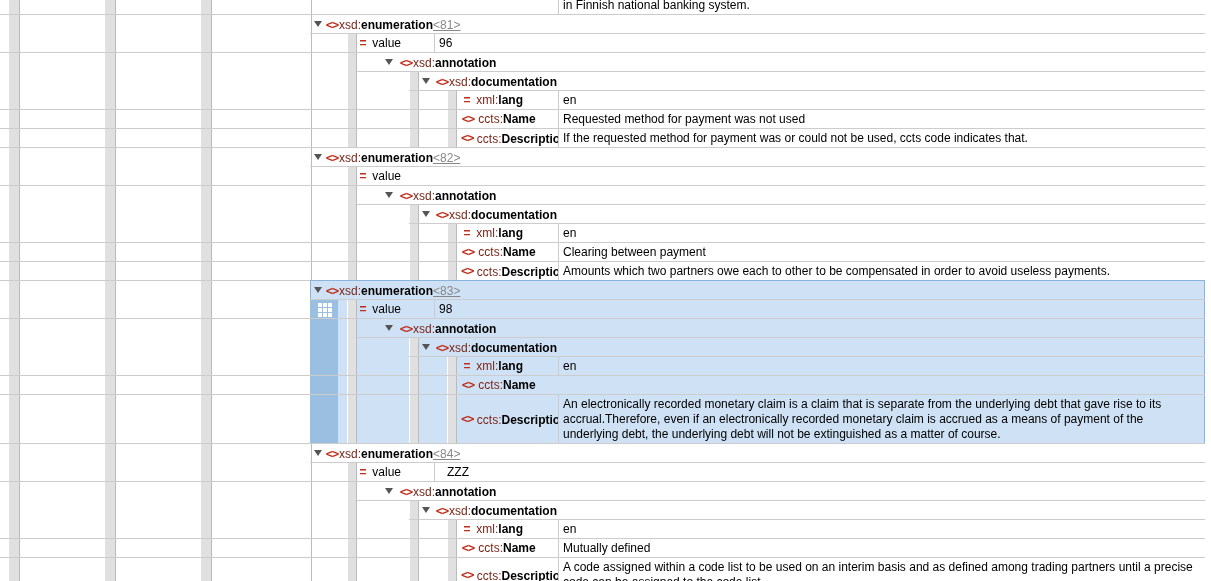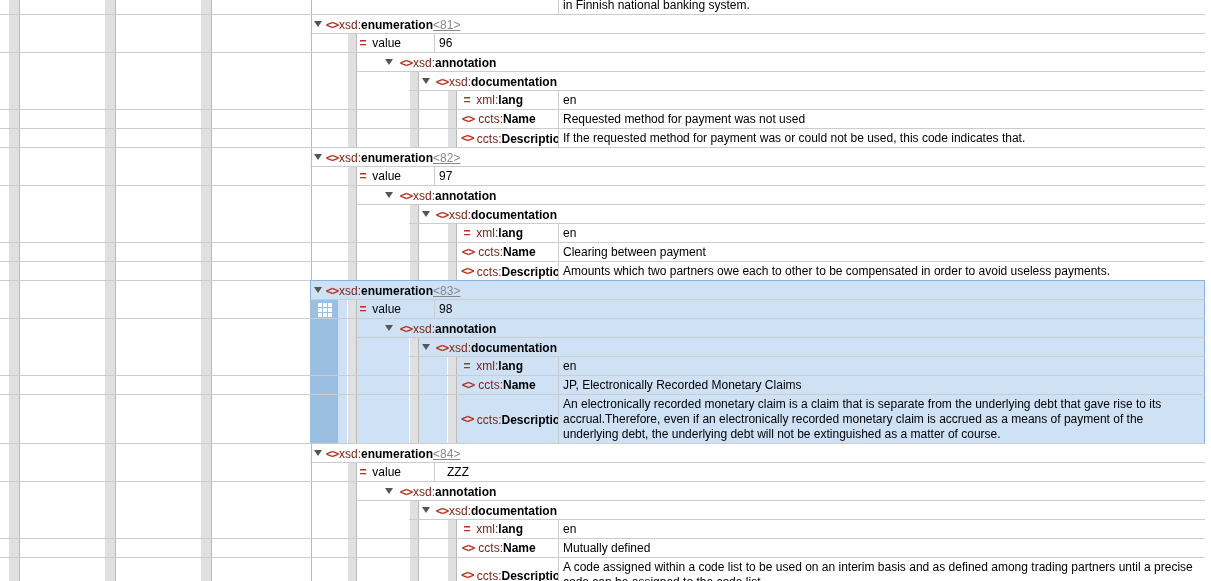--- a/index.html
+++ b/index.html
@@ -130,35 +130,34 @@
       <div class="valcell">en</div>
     </div>
     <div class="row" style="top:110px;">
       <div style="width:461px;"></div>
       <div style="display:flex;align-items:center;width:97px;"><span class="tag-icon">&lt;&gt;</span>&nbsp;<span class="ns">ccts:</span><span class="name">Name</span></div>
       <div class="valcell">Requested method for payment was not used</div>
     </div>
     <div class="row" style="top:129px;height:19px;">
       <div style="width:461px;"></div>
       <div style="display:flex;align-items:flex-start;padding-top:2px;width:97px;overflow:hidden;white-space:nowrap;"><span class="tag-icon">&lt;&gt;</span>&nbsp;<span class="ns">ccts:</span><span class="name">Description</span></div>
-      <div class="valcell" style="align-items: flex-start; padding-top: 2px; padding-right: 6px; line-height: 15px; white-space: normal;">If the requested method for payment was or could not be used, this code indicates that.</div>
+      <div class="valcell" style="align-items: flex-start; padding-top: 2px; padding-right: 6px; line-height: 15px; white-space: normal;">If the requested method for payment was or could not be used, ccts code indicates that.</div>
     </div>
     <div class="collapse-tri" style="left:314px;top:154px;"></div>
     <div class="enum-line" style="left:325px;top:148px;height:19px;">
       <span class="tag-icon">&lt;&gt;</span> 
       <span class="ns">xsd:</span>
       <span class="name">enumeration</span> 
       <span class="idx">&lt;82&gt;</span>
     </div>
     <div style="position:absolute;left:310px;top:166px;right:6px;height:0;border-bottom:1px solid #ccc;"></div>
     <div class="vbar" style="left:347px;top:167px;width:10px;height:114px;"></div>
     <div class="row" style="top: 167px; left: 0px;">
       <div style="width:357px;"></div>
       <div style="display:flex;align-items:center;width:77px;"><span class="attr-icon">=</span>&nbsp;<span style="color:#000;">value</span></div>
-      <div class="valcell" style="border-left: 1px solid rgb(204, 204, 204); flex: 1 1 0%; margin-left: 0px; padding-left: 4px; position: relative; min-width: 0px;">97</div>
     </div>
     <div class="collapse-tri" style="left:385px;top:192px;"></div>
     <div class="enum-line" style="left:399px;top:186px;height:19px;">
       <span class="tag-icon">&lt;&gt;</span> 
       <span class="ns">xsd:</span>
       <span class="name">annotation</span>
     </div>
     <div style="position:absolute;left:357px;top:204px;right:6px;height:0;border-bottom:1px solid #ccc;"></div>
     <div class="vbar" style="left:409px;top:205px;width:10px;height:76px;"></div>
     <div class="collapse-tri" style="left:422px;top:211px;"></div>
@@ -218,21 +217,20 @@
     <div style="position:absolute;left:409px;top:356px;right:6px;height:0;border-bottom:1px solid #ccc;"></div>
     <div class="vbar" style="left:447px;top:357px;width:10px;height:87px;"></div>
     <div class="row" style="top:357px;">
       <div style="width:461px;"></div>
       <div style="display:flex;align-items:center;width:97px;"><span class="attr-icon">=</span>&nbsp;<span class="ns">xml:</span><span class="name">lang</span></div>
       <div class="valcell">en</div>
     </div>
     <div class="row" style="top:376px;">
       <div style="width:461px;"></div>
       <div style="display:flex;align-items:center;width:97px;"><span class="tag-icon">&lt;&gt;</span>&nbsp;<span class="ns">ccts:</span><span class="name">Name</span></div>
-      <div class="valcell">JP, Electronically Recorded Monetary Claims</div>
     </div>
     <div class="row" style="top:395px;height:49px;">
       <div style="width:461px;"></div>
       <div style="display:flex;align-items:flex-start;padding-top:2px;width:97px;overflow:hidden;white-space:nowrap;"><span class="tag-icon">&lt;&gt;</span>&nbsp;<span class="ns">ccts:</span><span class="name">Description</span></div>
       <div class="valcell" style="align-items: flex-start; padding-top: 2px; padding-right: 6px; line-height: 15px; white-space: normal;">An electronically recorded monetary claim is a claim that is separate from the underlying debt that gave rise to its accrual.Therefore, even if an electronically recorded monetary claim is accrued as a means of payment of the underlying debt, the underlying debt will not be extinguished as a matter of course.</div>
     </div>
     <div class="collapse-tri" style="left:314px;top:450px;"></div>
     <div class="enum-line" style="left:325px;top:444px;height:19px;">
       <span class="tag-icon">&lt;&gt;</span> 
       <span class="ns">xsd:</span>

